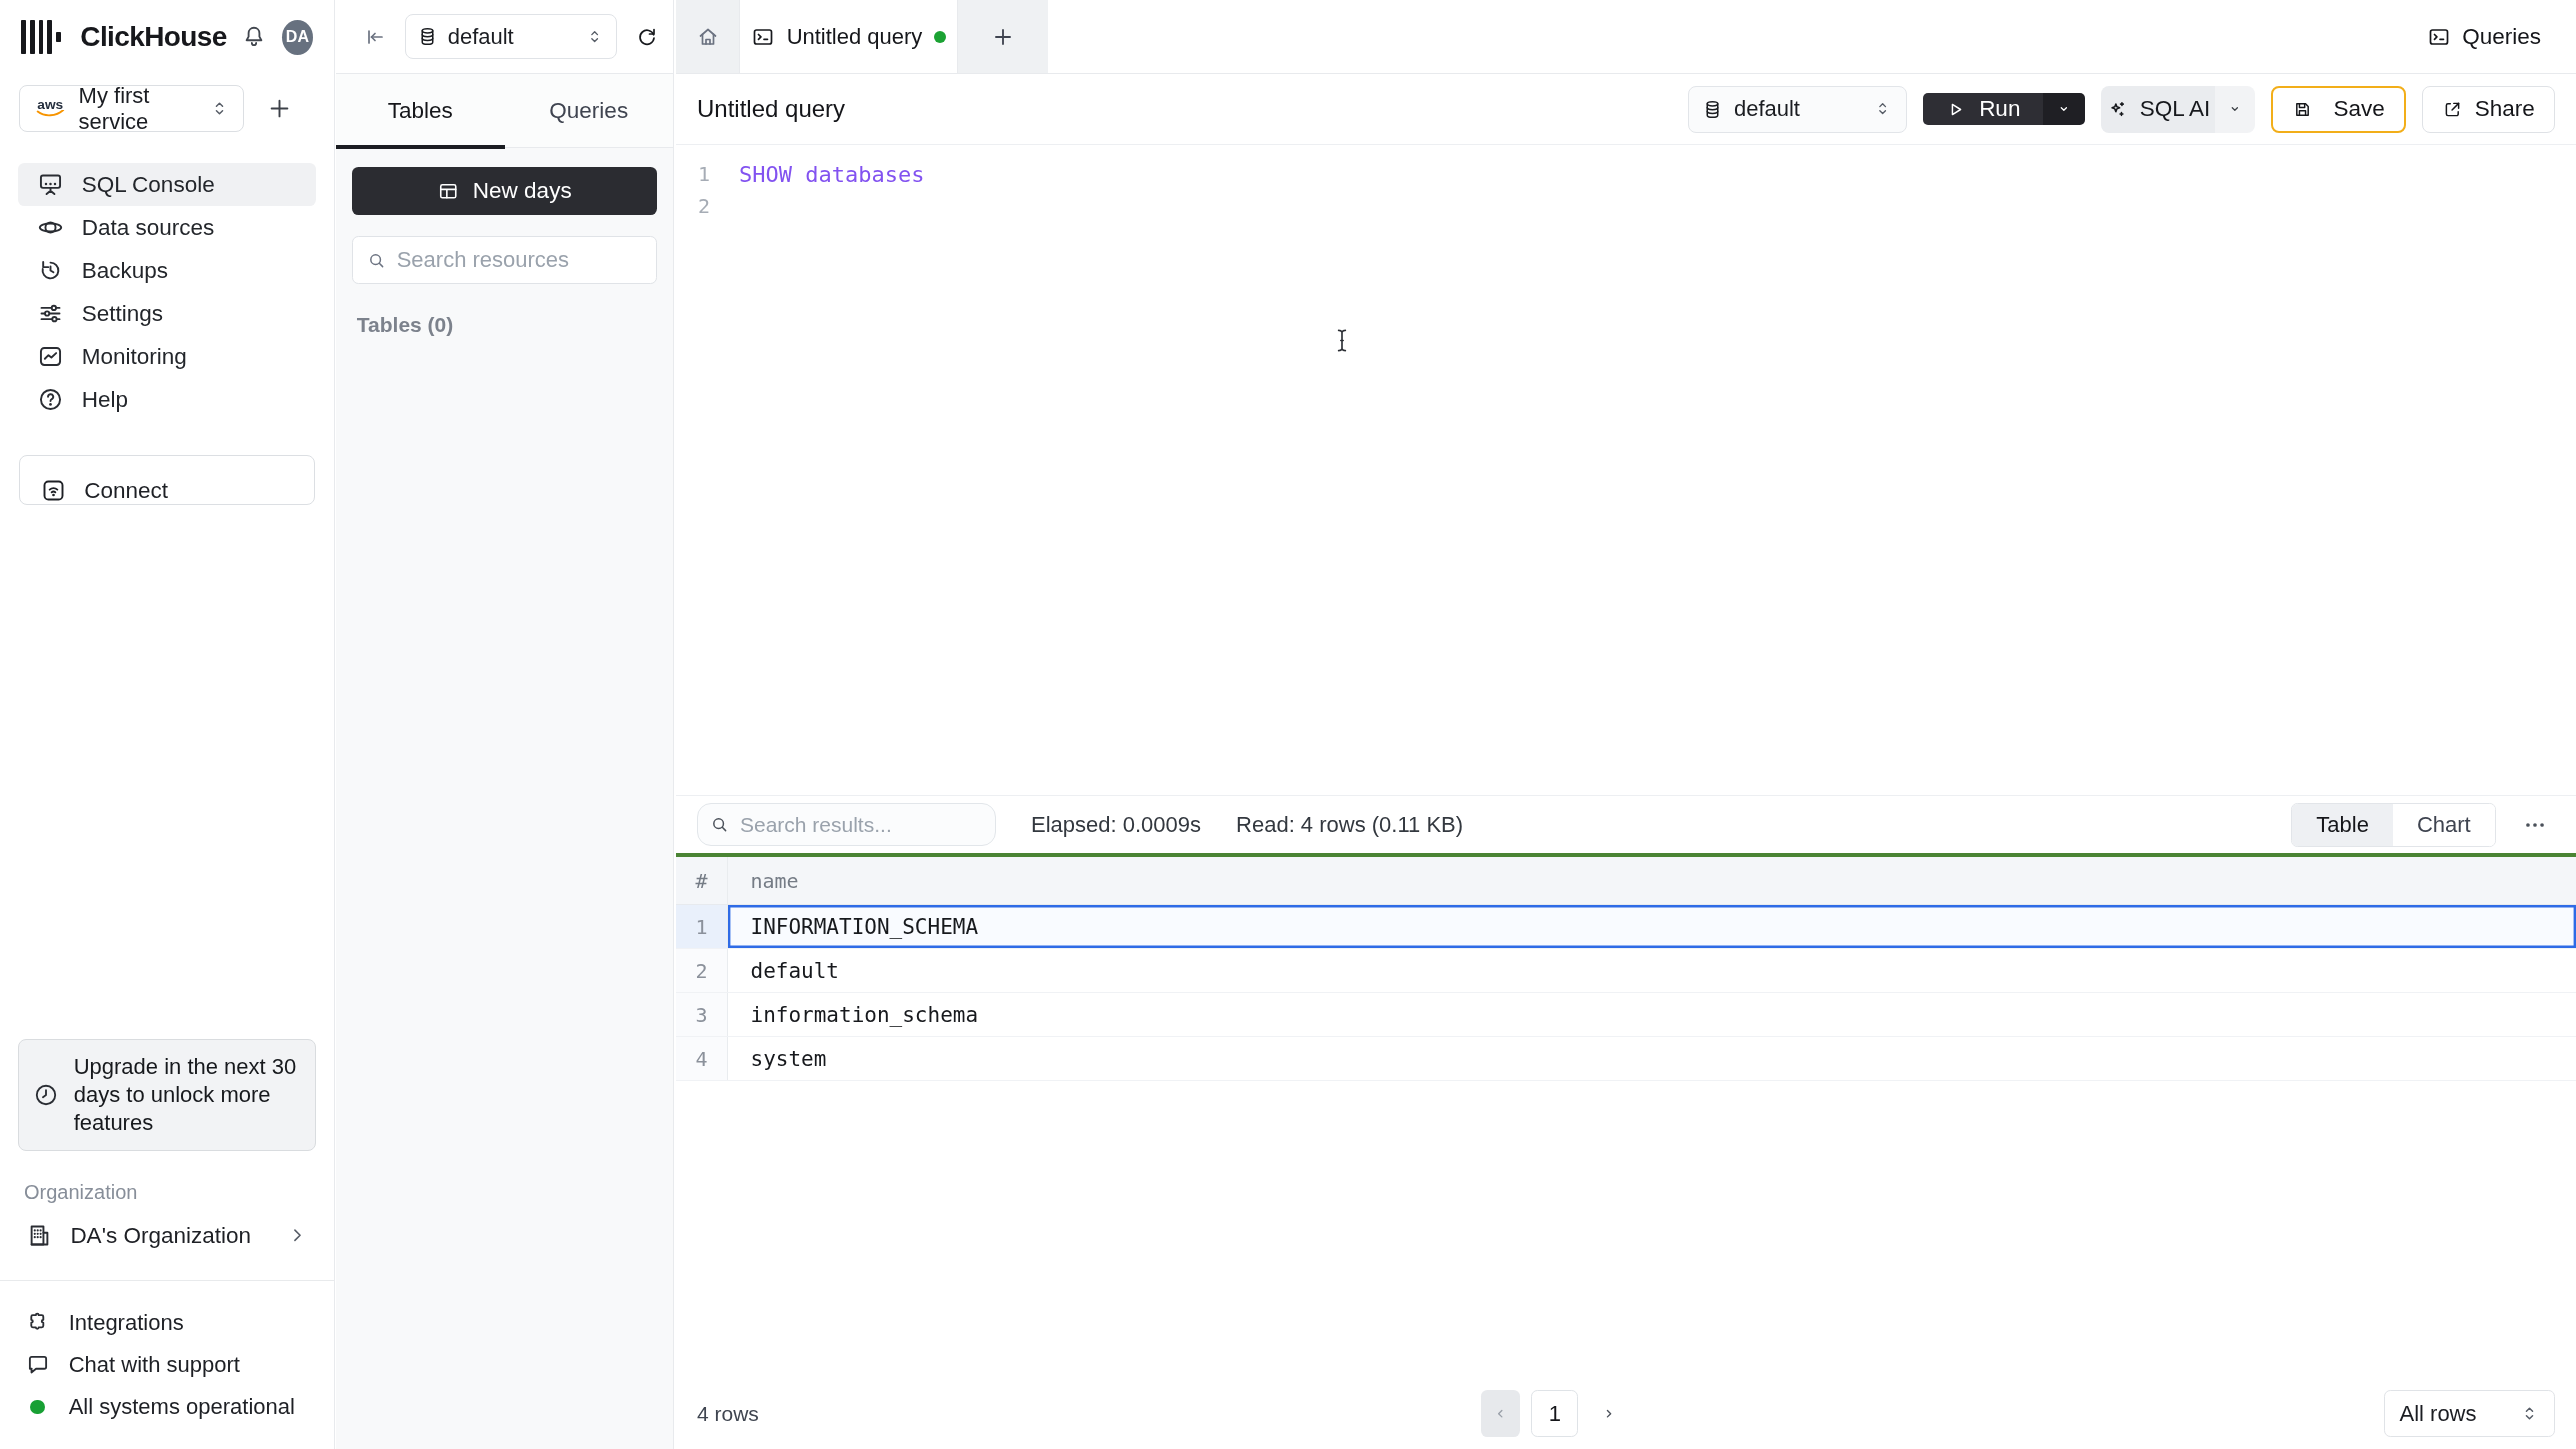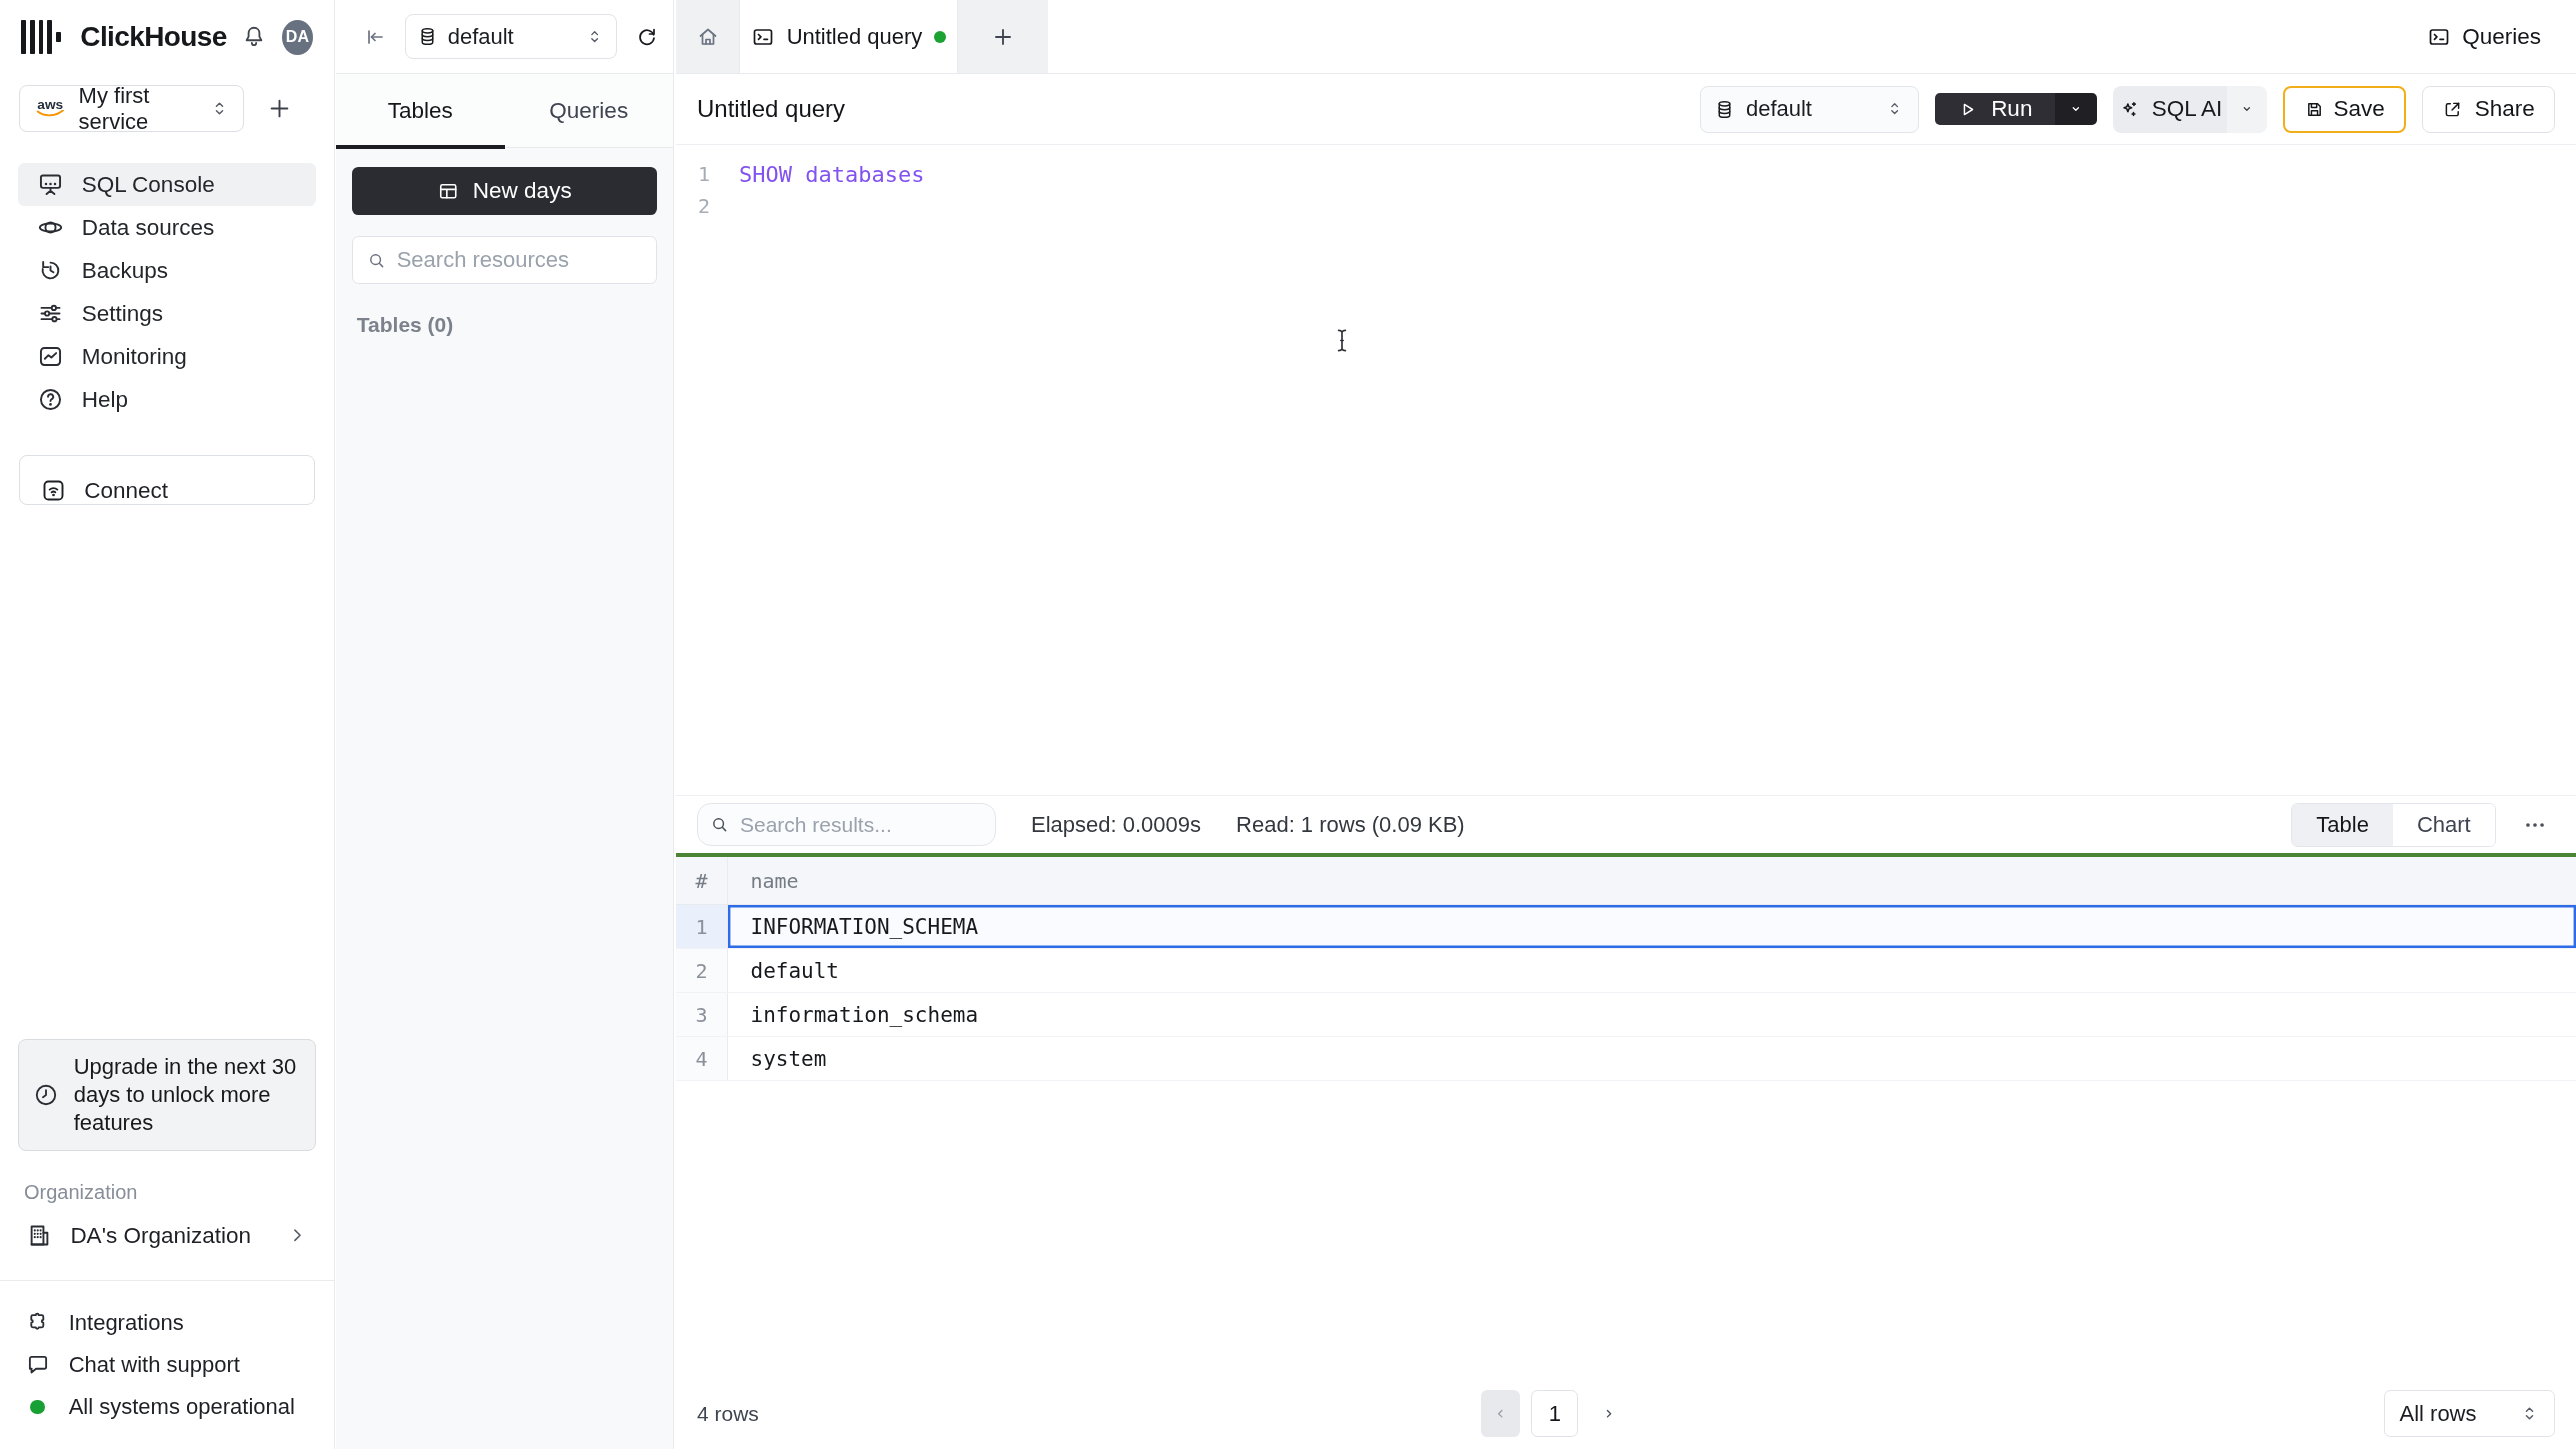--- a/index.html
+++ b/index.html
@@ -107,21 +107,21 @@
   .tb-select { width:219px; height:47px; border:1.6px solid #e2e5e9; border-radius:8px; background:#fafbfc;
     display:flex; align-items:center; padding:0 13px; gap:11.3px; }
   .tb-select .lbl { font-size:22px; color:#1b1d22; flex:1; }
   .run-group { height:32px; border-radius:5px; overflow:hidden; display:flex; }
   .run-main { background:#2e2e34; color:#fff; display:flex; align-items:center; gap:13px; padding:0 22.5px; font-size:22.5px; }
   .run-caret { width:42px; background:#1f1f24; color:#fff; display:flex; align-items:center; justify-content:center; }
   .sqlai-group { height:47px; border-radius:8px; overflow:hidden; display:flex; }
   .sqlai-main { background:#eaecef; color:#17191d; display:flex; align-items:center; gap:11.3px; padding:0 5px; font-size:22.5px; }
   .sqlai-caret { width:40px; background:#f2f3f5; color:#3c4046; display:flex; align-items:center; justify-content:center; }
   .save-btn { height:47px; border:2.4px solid #f2ae19; border-radius:8px; background:#fff; display:flex;
-    align-items:center; gap:8px; padding:0 19.3px; font-size:22.5px; color:#15161a; }
+    align-items:center; gap:20px; padding:0 19.3px; font-size:22.5px; color:#15161a; }
   .share-btn { height:47px; border:1.6px solid #dfe2e6; border-radius:8px; background:#fff; display:flex;
     align-items:center; gap:11.3px; padding:0 19.3px; font-size:22.5px; color:#15161a; }
 
   .editor { height:650px; flex:none; position:relative; padding-top:13px; }
   .ed-line { display:flex; height:32px; align-items:center; }
   .ed-num { width:34px; text-align:right; font-size:20px; color:#a6acb5; }
   .ed-code { margin-left:29px; font-size:22px; color:#8252f0; }
   .ibeam { position:absolute; left:654px; top:182px; color:#2a2d33; }
 
   .results-toolbar { height:58px; flex:none; border-top:1.6px solid #edeff2; display:flex; align-items:center;
@@ -539,21 +539,21 @@
     <div class="rt-search">
       <span class="sic">
         <svg class="ic" width="21" height="21" viewBox="0 0 24 24">
             <circle cx="11" cy="11" r="5.5"></circle>
             <path d="m15.2 15.2 3.8 3.8"></path>
           </svg>
       </span>
       <input placeholder="Search results..." style="">
     </div>
     <span class="rt-stat">Elapsed: 0.0009s</span>
-    <span class="rt-stat">Read: 1 rows (0.09 KB)</span>
+    <span class="rt-stat">Read: 4 rows (0.11 KB)</span>
     <div class="rt-right">
       <div class="seg-control">
         <div class="seg active">
           <span>Table</span>
         </div>
         <div class="seg">
           <span>Chart</span>
         </div>
       </div>
       <span class="ellipsis-btn">

